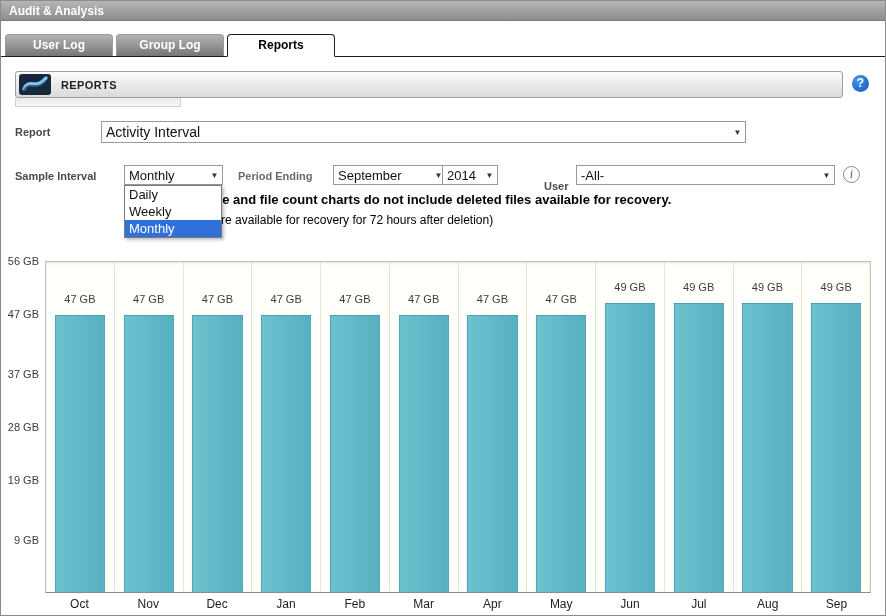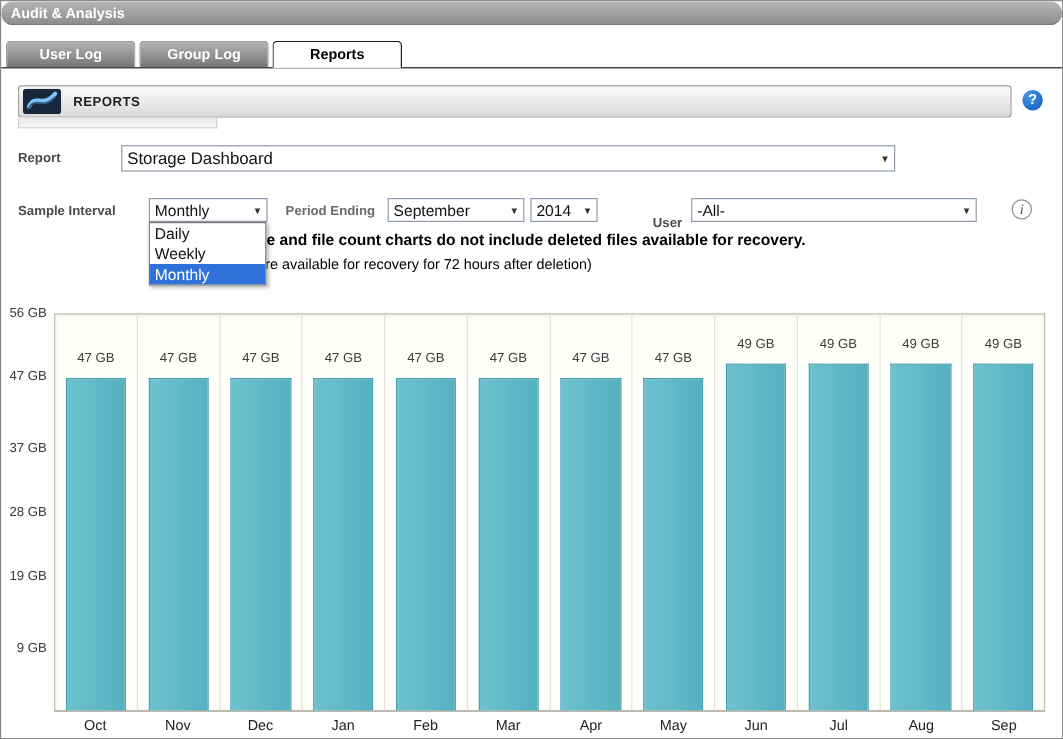--- a/index.html
+++ b/index.html
@@ -1,21 +1,21 @@
 <!DOCTYPE html>
 <html><head>
 <meta charset="utf-8">
 <style>
   * { margin:0; padding:0; box-sizing:border-box; }
   body { font-family:"Liberation Sans", sans-serif; background:#fff; }
   .window { position:relative; width:886px; height:616px; background:#ffffff; overflow:hidden; border:1px solid #8a8a8a; }
 
   .titlebar { position:absolute; top:0; left:0; right:0; height:20px;
     background:linear-gradient(#b6b6b6,#8d8d8d); border-bottom:1px solid #7a7a7a;
-    color:#fff; font-weight:bold; font-size:12px; line-height:20px; padding-left:8px;border-radius:10px; }
+    color:#fff; font-weight:bold; font-size:12px; line-height:20px; padding-left:8px; }
 
   .tabstrip { position:absolute; top:33px; left:0; right:0; height:23px;
     border-bottom:1px solid #1f1f1f; display:flex; gap:3px; padding-left:4px; }
   .tab { padding:0 16px; min-width:108px; text-align:center; line-height:21px; font-size:12px; font-weight:bold;
     color:#fff; background:linear-gradient(#b3b3b3,#767676); border:1px solid #9a9a9a; border-bottom:none;
     border-radius:4px 4px 0 0; cursor:pointer; }
   .tab.active { background:#fff; color:#000; border:1px solid #1f1f1f; border-bottom:1px solid #fff;
     margin-bottom:-1px; z-index:2; position:relative; }
 
   .reports-bar { position:absolute; top:70px; left:14px; width:828px; height:27px;
@@ -86,42 +86,42 @@
         <path d="M5 16 C 11 6, 16 18, 27 7" stroke="#355d86" stroke-width="1.6" fill="none" stroke-linecap="round"></path>
       </svg>
     </span>
     <span class="reports-title">REPORTS</span>
   </div>
   <div class="header-shadow"></div>
   <div class="help-icon">?</div>
 
   <div class="field-label" style="top:125px; left:14px;">Report</div>
   <div class="select" style="top:120px; left:100px; width:645px; height:22px; font-size:14px;">
-    <span class="select-text">Storage Dashboard</span>
+    <span class="select-text">Activity Interval</span>
     <span class="select-arrow">▼</span>
   </div>
 
   <div class="field-label" style="top:169px; left:14px;">Sample Interval</div>
   <div class="select" style="top:164px; left:123px; width:99px; height:20px;">
     <span class="select-text">Monthly</span>
     <span class="select-arrow">▼</span>
   </div>
 
   <div class="field-label" style="top:169px; left:237px; color:#6a6a6a;">Period Ending</div>
-  <div class="select" style="top:164px; left:322px; width:114px; height:20px;">
+  <div class="select" style="top:164px; left:332px; width:114px; height:20px;">
     <span class="select-text">September</span>
     <span class="select-arrow">▼</span>
   </div>
   <div class="select" style="top:164px; left:441px; width:56px; height:20px;">
     <span class="select-text">2014</span>
     <span class="select-arrow">▼</span>
   </div>
 
   <div class="field-label" style="top:179px; left:543px;">User</div>
-  <div class="select" style="top:164px; left:575px; width:238px; height:20px;">
+  <div class="select" style="top:164px; left:575px; width:259px; height:20px;">
     <span class="select-text">-All-</span>
     <span class="select-arrow">▼</span>
   </div>
 
   <div class="info-icon">i</div>
 
   <div class="note-bold">Storage and file count charts do not include deleted files available for recovery.</div>
   <div class="note-sub">(Deleted files are available for recovery for 72 hours after deletion)</div>
 
   <div class="dropdown">

